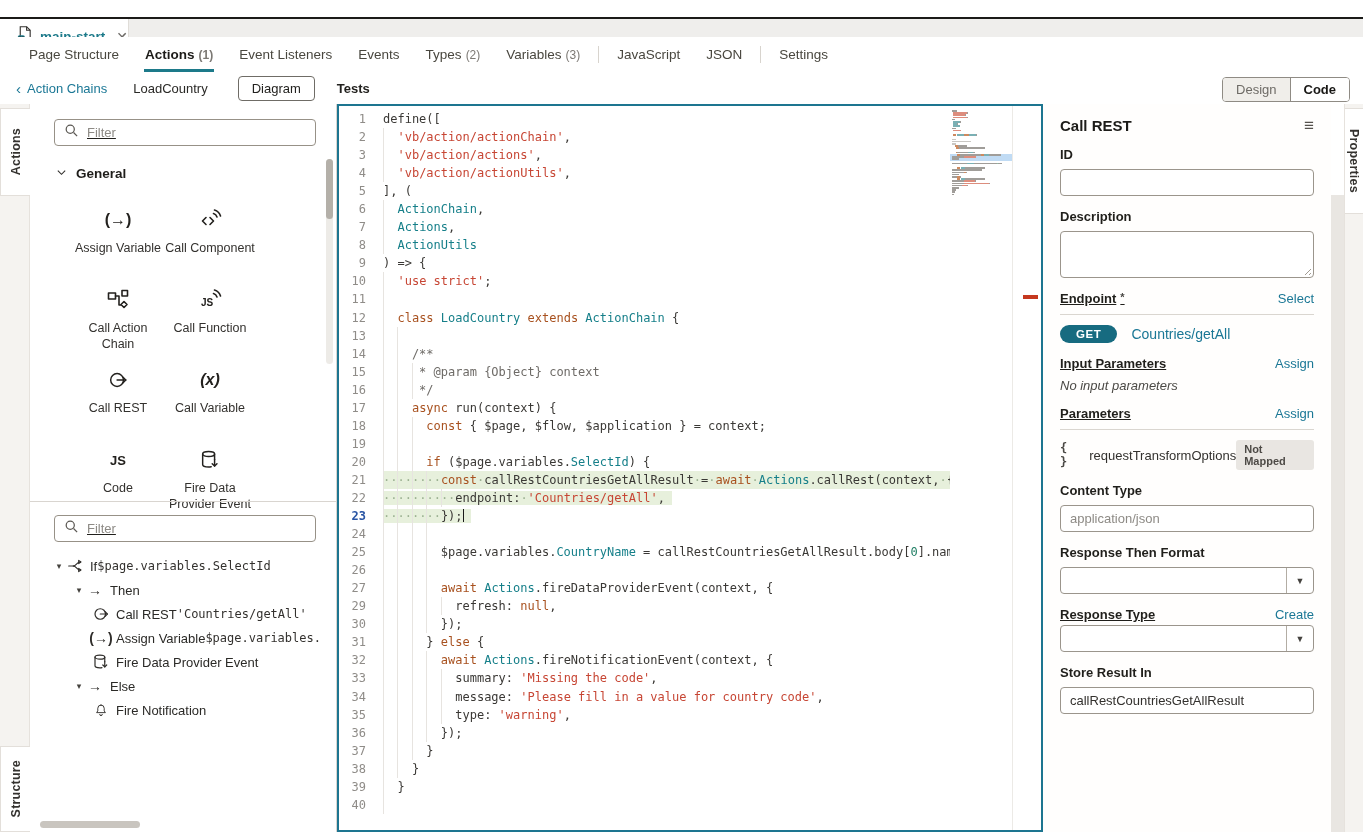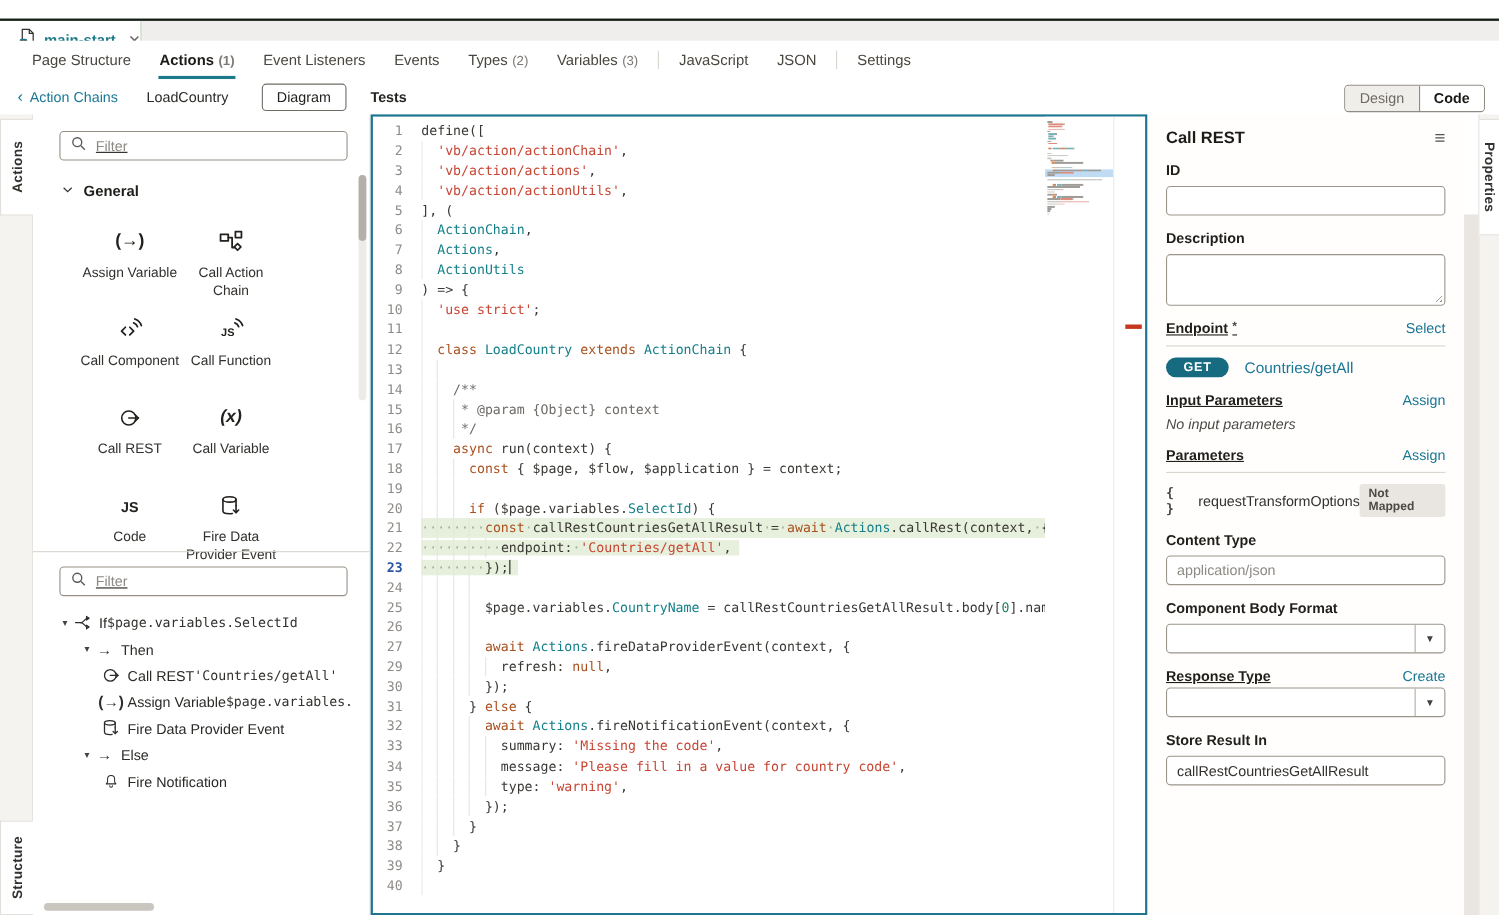--- a/index.html
+++ b/index.html
@@ -234,38 +234,38 @@
         <div class="pal-grid" id="pal-grid">
             <div class="pal-item">
               <span class="ic">
                 <span class="ic-txt" style="font-size:16px">(→)</span>
               </span>
                  <span class="lb">Assign Variable</span>
             </div>
             <div class="pal-item">
               <span class="ic">
                 <svg width="24" height="24" viewBox="0 0 24 24" fill="none" stroke="currentColor" stroke-width="1.6" stroke-linecap="round" stroke-linejoin="round">
+      <path d="M8 9.5l-3.5 3.5L8 16.5"></path>
+                  <path d="M12 9.5l3.5 3.5L12 16.5"></path>
+      <path d="M15.5 5.5a5.5 5.5 0 0 1 3.5 3.5"></path>
+                  <path d="M16.5 2a9 9 0 0 1 6 6"></path>
+                </svg>
+              </span>
+                 <span class="lb">Call Component</span>
+            </div>
+            <div class="pal-item">
+              <span class="ic">
+                <svg width="24" height="24" viewBox="0 0 24 24" fill="none" stroke="currentColor" stroke-width="1.6" stroke-linecap="round" stroke-linejoin="round">
       <rect x="2.5" y="5" width="7" height="6"></rect>
                   <rect x="16" y="2.5" width="5.5" height="5.5"></rect>
       <path d="M9.5 8h3.5v9h2"></path>
                   <path d="M18 13.5l3 3-3 3-3-3z"></path>
                 </svg>
               </span>
                  <span class="lb">Call Action Chain</span>
-            </div>
-            <div class="pal-item">
-              <span class="ic">
-                <svg width="24" height="24" viewBox="0 0 24 24" fill="none" stroke="currentColor" stroke-width="1.6" stroke-linecap="round" stroke-linejoin="round">
-      <path d="M8 9.5l-3.5 3.5L8 16.5"></path>
-                  <path d="M12 9.5l3.5 3.5L12 16.5"></path>
-      <path d="M15.5 5.5a5.5 5.5 0 0 1 3.5 3.5"></path>
-                  <path d="M16.5 2a9 9 0 0 1 6 6"></path>
-                </svg>
-              </span>
-                 <span class="lb">Call Component</span>
             </div>
             <div class="pal-item">
               <span class="ic">
                 <svg width="24" height="24" viewBox="0 0 24 24" fill="none" stroke="currentColor" stroke-width="1.6" stroke-linecap="round" stroke-linejoin="round">
       <text x="3" y="17.5" font-size="10" font-weight="bold" fill="currentColor" stroke="none" font-family="Liberation Sans, sans-serif">JS</text>
       <path d="M15.5 5.5a5.5 5.5 0 0 1 3.5 3.5"></path>
                   <path d="M16.5 2a9 9 0 0 1 6 6"></path>
                 </svg>
               </span>
                  <span class="lb">Call Function</span>
@@ -642,21 +642,21 @@
       <hr class="hr">
       <div class="param-row">
         <span class="braces">{ }</span>
         <span class="pname">requestTransformOptions</span>
         <span class="badge-gray">Not Mapped</span>
       </div>
 
       <div class="f-label">Content Type</div>
       <input class="inp" placeholder="application/json" style="">
 
-      <div class="f-label">Component Body Format</div>
+      <div class="f-label">Response Then Format</div>
       <div class="sel">
         <span></span>
         <span class="cbtn">▼</span>
       </div>
 
       <div class="f-row">
         <span class="f-label">Response Type</span>
         <span class="f-link">Create</span>
       </div>
       <div class="sel" style="margin-top:-4px">

